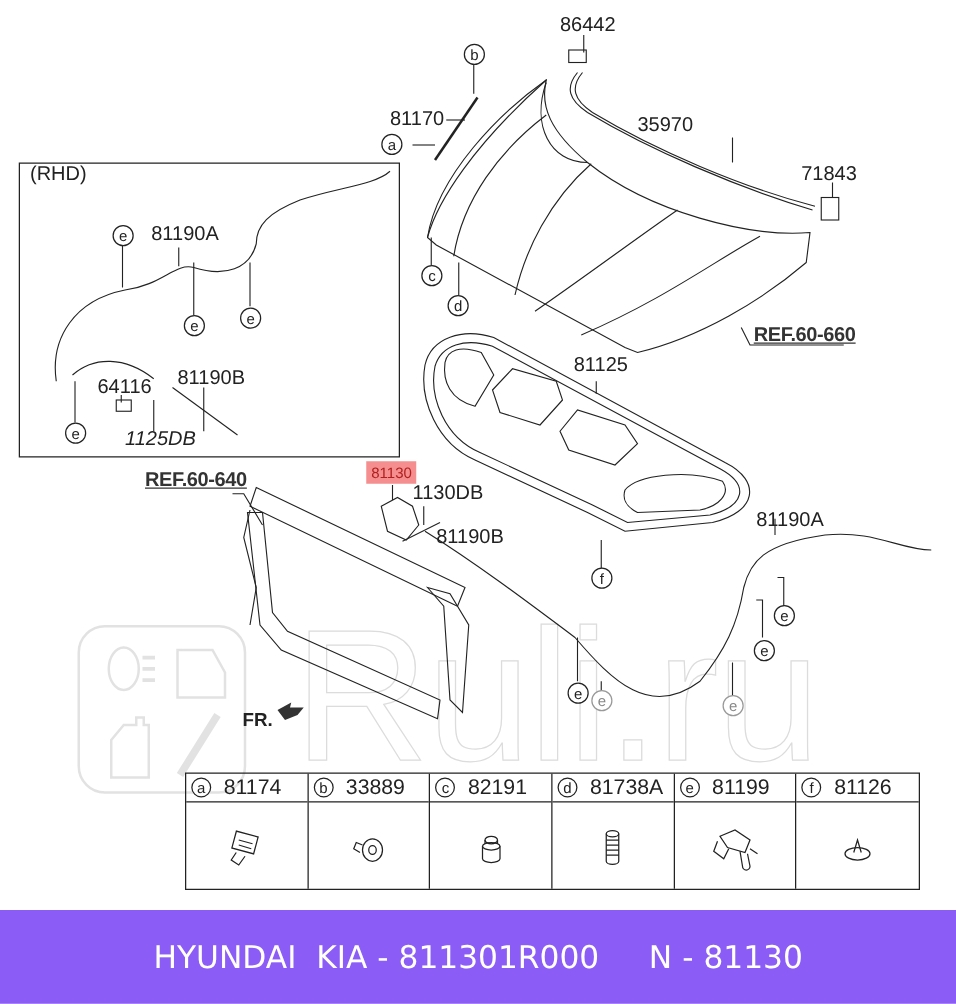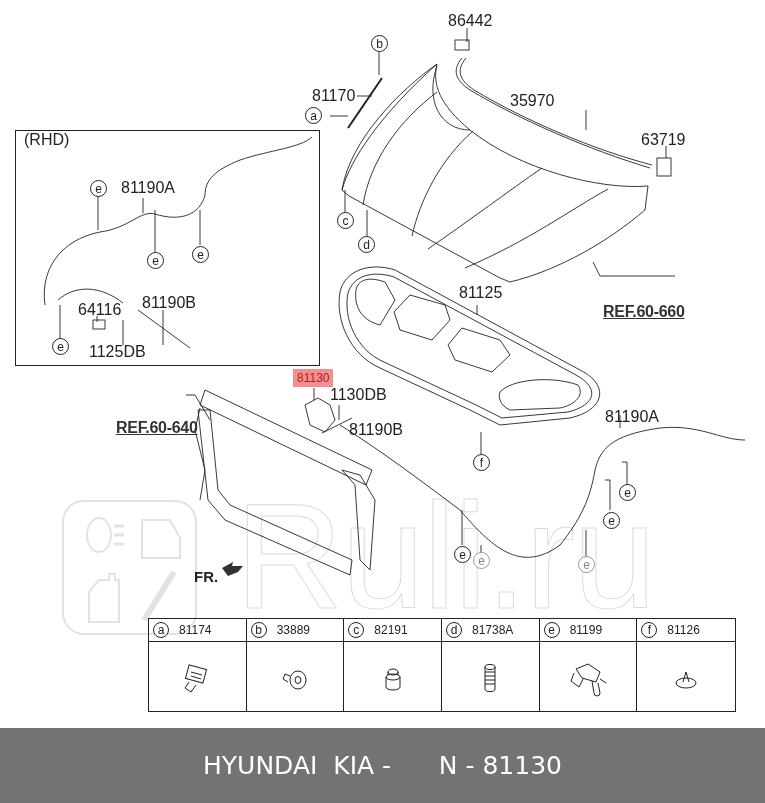--- a/index.html
+++ b/index.html
@@ -6,21 +6,21 @@
     body {
       width: 765px; height: 803px; position: relative; overflow: hidden;
       background: #ffffff; font-family: "Liberation Sans", sans-serif; color: #222;
     }
     .stage { position: absolute; left: 0; top: 0; width: 765px; height: 728px; }
     svg.drawing { position: absolute; left: 0; top: 0; }
     .lbl {
       position: absolute; font-size: 16px; color: #222; line-height: 14px;
       white-space: nowrap; font-family: "Liberation Sans", sans-serif;
     }
-    .ref { text-decoration: underline; font-weight: bold; color: #333; letter-spacing: -0.3px; margin-top: 43px; }
+    .ref { text-decoration: underline; font-weight: bold; color: #333; letter-spacing: -0.3px; }
     .callout {
       position: absolute; width: 17px; height: 17px; border: 1px solid #222; border-radius: 50%;
       font-size: 12px; line-height: 16px; text-align: center; background: #fff; color: #222;
       box-sizing: border-box;
     }
     .callout.faint { border-color: #999; color: #888; }
     .highlight {
       position: absolute; background: #f58e8e; color: #b02020; font-size: 12px;
       padding: 2px 4px; line-height: 14px;
     }
@@ -29,28 +29,28 @@
     
     .legend {
       position: absolute; left: 148px; top: 618px; width: 588px; height: 94px;
       border: 1px solid #222; box-sizing: border-box; display: grid;
       grid-template-columns: repeat(6, 1fr); background: transparent;
     }
     .leg-cell { border-right: 1px solid #222; position: relative; }
     .leg-cell:last-child { border-right: none; }
     .leg-head { height: 22px; border-bottom: 1px solid #222; display: flex; align-items: center; padding-left: 4px; gap: 10px; }
     .leg-head .callout { position: static; width: 16px; height: 16px; line-height: 15px; font-size: 12px; }
-    .leg-num { font-size: 12px; color: #222; }
+    .leg-num { font-size: 17px; color: #222; }
     .leg-icon { position: absolute; left: 0; right: 0; top: 30px; height: 60px; display: flex; align-items: center; justify-content: center; }
     
     .wm { position: absolute; color: transparent; -webkit-text-stroke: 1px #dcdcdc; font-size: 150px; font-family: "Liberation Sans", sans-serif; left: 235px; top: 470px; letter-spacing: -2px; pointer-events: none; }
     .wm-logo { position: absolute; left: 62px; top: 500px; width: 135px; height: 135px; border: 2px solid #e2e2e2; border-radius: 22px; box-sizing: border-box; pointer-events: none; }
     
     .footer {
-      position: absolute; left: 0; top: 728px; width: 765px; height: 75px; background: #737373;
+      position: absolute; left: 0; top: 728px; width: 765px; height: 75px; background: #8b5cf6;
       display: flex; align-items: center; justify-content: center; color: #fff;
       font-size: 25px; font-family: "DejaVu Sans", sans-serif; letter-spacing: 0px;
     }
     .footer span { white-space: pre; }
   </style>
 </head>
 <body>
 
 <div class="stage">
 
@@ -139,33 +139,33 @@
     </g>
 
     <path d="M222 568 L233 562 L232 566 L243 566 L238 572 L228 576 Z" fill="#333"></path>
   </svg>
 
   <div class="rhd-box"></div>
   <div class="lbl" style="left:24px; top:133px;">(RHD)</div>
 
   <div class="lbl" style="left:448px; top:14px;">86442</div>
   <div class="lbl" style="left:510px; top:94px;">35970</div>
-  <div class="lbl" style="left:641px; top:133px;">63719</div>
+  <div class="lbl" style="left:641px; top:133px;">71843</div>
   <div class="lbl" style="left:312px; top:89px;">81170</div>
   <div class="lbl ref" style="left:603px; top:262px;">REF.60-660</div>
   <div class="lbl" style="left:459px; top:286px;">81125</div>
   <div class="lbl ref" style="left:116px; top:378px;">REF.60-640</div>
   <div class="highlight" style="left:293px; top:369px;">81130</div>
   <div class="lbl" style="left:330px; top:388px;">1130DB</div>
   <div class="lbl" style="left:349px; top:423px;">81190B</div>
   <div class="lbl" style="left:605px; top:410px;">81190A</div>
   <div class="lbl" style="left:121px; top:181px;">81190A</div>
   <div class="lbl" style="left:78px; top:303px;text-align:right;">64116</div>
   <div class="lbl" style="left:142px; top:296px;">81190B</div>
-  <div class="lbl" style="left:89px; top:345px;">1125DB</div>
+  <div class="lbl" style="left:100px; top:345px;font-style:italic;">1125DB</div>
   <div class="fr" style="left:194px; top:568px;">FR.</div>
 
   <div class="callout" style="left:371px; top:35px;">b</div>
   <div class="callout" style="left:305px; top:107px;">a</div>
   <div class="callout" style="left:337px; top:212px;">c</div>
   <div class="callout" style="left:358px; top:236px;">d</div>
   <div class="callout" style="left:473px; top:454px;">f</div>
   <div class="callout" style="left:90px; top:180px;">e</div>
   <div class="callout" style="left:147px; top:252px;">e</div>
   <div class="callout" style="left:192px; top:246px;">e</div>
@@ -268,17 +268,18 @@
             <path d="M11 15 l3 -10 l3 10"></path>
           </g>
         </svg>
       </div>
   </div>
 </div>
 
 <div class="footer">
   <span>HYUNDAI  KIA</span>
   <span> - </span>
+  <span>811301R000</span>
   <span>     </span>
   <span>N</span>
   <span> - </span>
   <span>81130</span>
 </div>
 
 </body></html>

